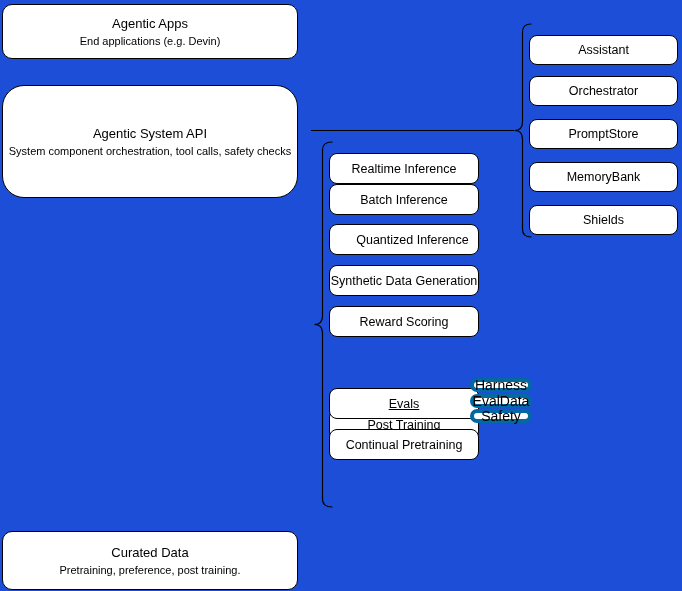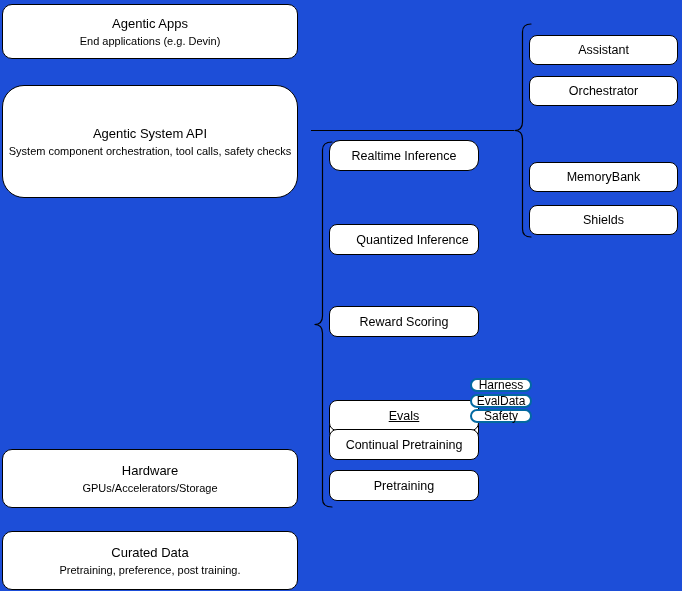--- a/index.html
+++ b/index.html
@@ -45,27 +45,27 @@
     border-radius: 8px; font-size: 12.5px;
   }
   .right-node {
     left: 529px; width: 149px; height: 30px;
     border-radius: 8px; font-size: 12.5px;
   }
   .badge {
     position: absolute;
     left: 470px; width: 62px; height: 14px;
     background: #ffffff;
-    border: 2px solid #0369a1;
+    border: 4px solid #0369a1;
     border-radius: 8px;
     box-sizing: border-box;
     display: flex;
     align-items: center;
     justify-content: center;
-    font-size: 12px;
+    font-size: 14px;
     line-height: 12px;
     z-index: 5;
   }
 </style>
 </head>
 <body>
 
 <div class="canvas">
 
   <svg class="links" viewBox="0 0 682 591">
@@ -79,40 +79,38 @@
     <div class="node-sub">End applications (e.g. Devin)</div>
   </div>
 
   <div class="node left-node rad-l" style="top:85px; height:113px;">
     <div class="node-title">Agentic System API</div>
     <div class="node-sub">System component orchestration, tool calls, safety checks</div>
   </div>
 
 
 
-  <div class="node left-node rad-s" style="top:449px; height:59px;">
-    <div class="node-title">Hardware</div>
-    <div class="node-sub">GPUs/Accelerators/Storage</div>
-  </div>
 
   <div class="node left-node rad-s" style="top:531px; height:59px;">
     <div class="node-title">Curated Data</div>
     <div class="node-sub">Pretraining, preference, post training.</div>
   </div>
 
-  <div class="node mid-node" style="top:140px;border-radius:11px;">Realtime Inference</div>
+  <div class="node mid-node" style="top:153px;">Realtime Inference</div>
+  <div class="node mid-node" style="top:184px;">Batch Inference</div>
   <div class="node mid-node" style="top:224px;padding-left:17px;">Quantized Inference</div>
+  <div class="node mid-node" style="top:265px;">Synthetic Data Generation</div>
   <div class="node mid-node" style="top:306px;">Reward Scoring</div>
   <div class="node mid-node" style="top:365px;margin-top:44px;">Post Training</div>
-  <div class="node mid-node" style="top:400px;text-decoration:underline;">Evals</div>
+  <div class="node mid-node" style="top:388px;text-decoration:underline;">Evals</div>
   <div class="node mid-node" style="top:429px;">Continual Pretraining</div>
-  <div class="node mid-node" style="top:470px;">Pretraining</div>
 
   <div class="badge" style="top:378px;">Harness</div>
   <div class="badge" style="top:394px;">EvalData</div>
   <div class="badge" style="top:409px;">Safety</div>
 
   <div class="node right-node" style="top:35px;">Assistant</div>
   <div class="node right-node" style="top:76px;">Orchestrator</div>
+  <div class="node right-node" style="top:119px;">PromptStore</div>
   <div class="node right-node" style="top:162px;">MemoryBank</div>
   <div class="node right-node" style="top:205px;">Shields</div>
 
 </div>
 
 </body></html>

